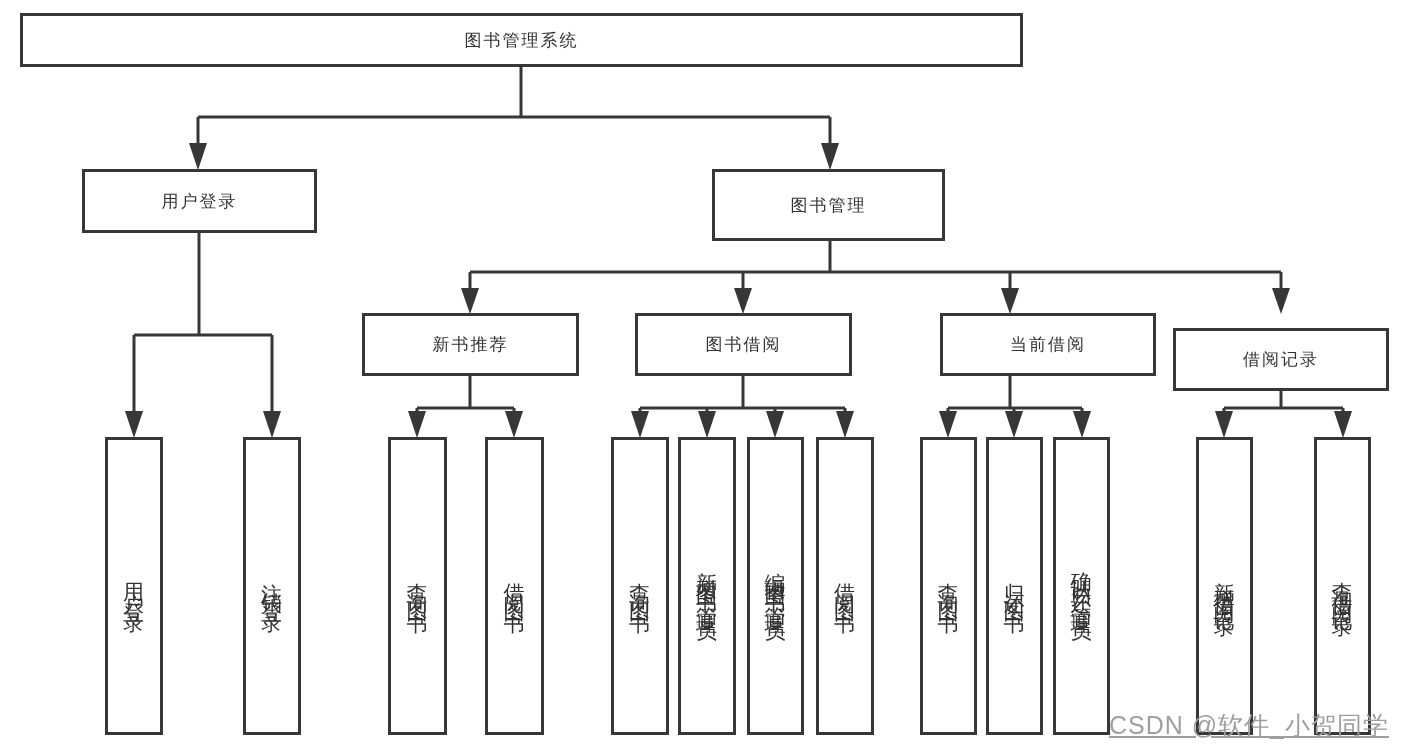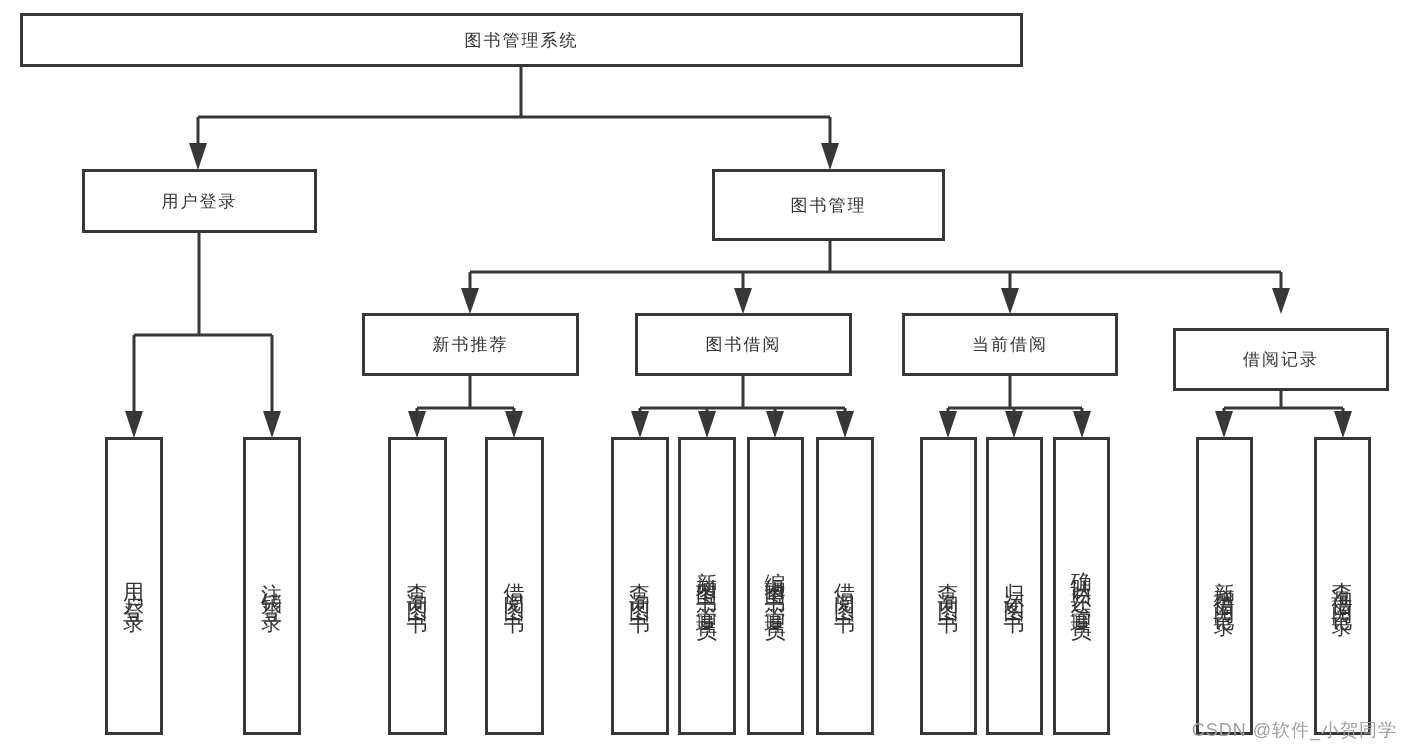--- a/index.html
+++ b/index.html
@@ -32,26 +32,27 @@
   .vbox .vlabel {
     writing-mode:vertical-rl;
     text-orientation:mixed;
     font-size:21px;
     letter-spacing:10px;
     line-height:1;
   }
   .vbox .vlabel.long { letter-spacing:7px; }
   .watermark {
     position:absolute;
-    right:8px; bottom:5px;
-    font-size:18px;
+    right:16px; bottom:5px;
+    font-size:25px;
     color:var(--wm,#9e9e9e);
     letter-spacing:1px;
     white-space:nowrap;
     z-index:3;
+    text-decoration:underline;
   }
 </style>
 </head>
 <body>
 
 <div class="stage" style="--line: #373737; --text: #333333; --bg: #ffffff; --wm: #9e9e9e;">
 
   <svg class="connector-layer" width="1405" height="747" viewBox="0 0 1405 747" fill="none" stroke="#373737" stroke-width="3">
 
     <path d="M521 67 V117 M198 117 H830 M198 117 V146 M830 117 V146"></path>
@@ -101,21 +102,21 @@
   <div class="box" style="left:712px; top:169px; width:233px; height:72px;">
     <span class="hlabel">图书管理</span>
   </div>
 
   <div class="box" style="left:362px; top:313px; width:217px; height:63px;">
     <span class="hlabel">新书推荐</span>
   </div>
   <div class="box" style="left:635px; top:313px; width:217px; height:63px;text-align:right;">
     <span class="hlabel">图书借阅</span>
   </div>
-  <div class="box" style="left:902px; top:313px; width:216px; height:63px;">
+  <div class="box" style="left:940px; top:313px; width:216px; height:63px;">
     <span class="hlabel">当前借阅</span>
   </div>
   <div class="box" style="left:1173px; top:328px; width:216px; height:63px;">
     <span class="hlabel">借阅记录</span>
   </div>
 
   <div class="box vbox" style="left:105px; top:437px; width:58px; height:298px;">
     <span class="vlabel">用户登录</span>
   </div>
   <div class="box vbox" style="left:243px; top:437px; width:58px; height:298px;">

